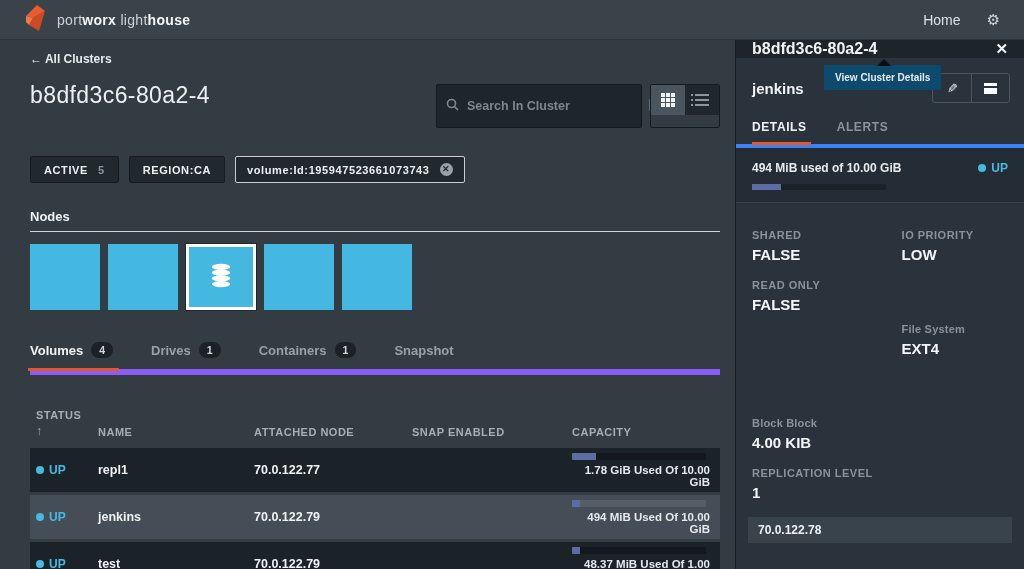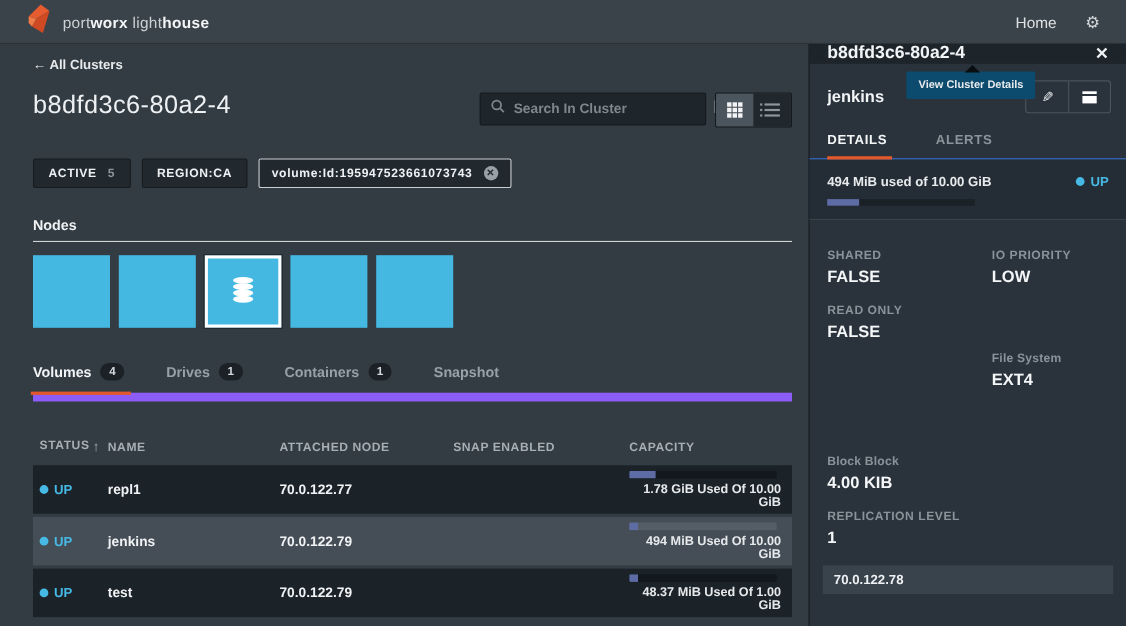--- a/index.html
+++ b/index.html
@@ -26,21 +26,21 @@
 
   .layout { display: flex; height: 529px; }
 
   
   .main { width: 735px; padding: 12px 15px 0 30px; position: relative; }
   .breadcrumb { font-size: 12px; font-weight: 700; color: #e8ebed; cursor: pointer; }
   .title-row { display: flex; justify-content: space-between; align-items: flex-start; margin-top: 16px; }
   .page-title { font-size: 23px; font-weight: 400; color: #eef1f3; letter-spacing: .4px; }
   .search-area { display: flex; gap: 8px; margin-top: 2px; }
   .search-box {
-    width: 206px; height: 30px; background: #1e252b;
+    width: 206px; height: 44px; background: #1e252b;
     border: 1px solid #141a1f; border-radius: 2px;
     display: flex; align-items: center; padding: 0 9px; gap: 8px;
   }
   .search-box input {
     flex: 1; background: transparent; border: none; outline: none;
     color: #cdd2d6; font-size: 12.5px; font-weight: 700;
     font-family: "Liberation Sans", sans-serif;
   }
   .search-box input::placeholder { color: #7e878e; }
   .view-toggle { display: flex; border: 1px solid #141a1f; border-radius: 2px; overflow: hidden; }
@@ -69,38 +69,38 @@
   .nodes-section { margin-top: 26px; }
   .section-label { font-size: 13px; font-weight: 700; color: #f0f2f4; padding-bottom: 7px; }
   .nodes-rule { border: none; border-top: 1px solid #cfd4d7; width: 690px; margin-left: 0; }
   .node-grid { display: flex; gap: 8px; margin-top: 12px; }
   .node-card { width: 70px; height: 66px; background: #45b8e2; cursor: pointer; }
   .node-card.selected {
     border: 3px solid #ffffff; outline: 1px solid #20272d;
     display: flex; align-items: center; justify-content: center;
   }
 
-  .tabs { display: flex; gap: 38px; margin-top: 32px; border-bottom: 8px solid #8b5cf6; padding: 0 0 11px 0; width: 690px; }
+  .tabs { display: flex; gap: 38px; margin-top: 32px; border-bottom: 6px solid #8b5cf6; padding: 0 0 11px 0; width: 690px; }
   .tab { font-size: 13px; font-weight: 700; color: #99a1a8; display: flex; align-items: center; gap: 8px; position: relative; cursor: pointer; }
   .tab.active { color: #f2f4f6; }
   .tab.active::after {
     content: ""; position: absolute; left: -2px; right: -6px; bottom: -13px; height: 3px; background: #e2572b;
   }
   .tab-badge {
     background: #1b2127; color: #d3d8db; font-size: 10.5px; font-weight: 700;
     border-radius: 9px; padding: 2px 8px;
   }
 
   .vol-table { margin-top: 34px; width: 690px; }
   .thead {
     display: grid; grid-template-columns: 62px 156px 158px 160px 1fr;
     padding: 0 0 10px 6px; align-items: end;
     color: #a7aeb4; font-size: 11px; font-weight: 700; letter-spacing: .5px;
   }
-  .th-status { display: flex; flex-direction: row; gap: 3px; }
+  .th-status { display: flex; flex-direction: column; gap: 3px; }
   .sort-arrow { font-size: 12px; color: #a7aeb4; cursor: pointer; }
   .trow {
     display: grid; grid-template-columns: 62px 156px 158px 160px 1fr;
     background: #1b2228; height: 44px; align-items: center; padding-left: 6px;
     margin-bottom: 3px; cursor: pointer;
   }
   .trow.selected { background: #454e56; }
   .cell-status { color: #46b9e5; font-size: 12px; font-weight: 700; display: flex; align-items: center; gap: 5px; }
   .dot { width: 8px; height: 8px; border-radius: 50%; background: #46b9e5; display: inline-block; }
   .cell-name, .cell-node { font-size: 12.5px; font-weight: 700; color: #f0f2f4; }
@@ -129,21 +129,21 @@
     content: ""; position: absolute; top: -6px; left: 45%;
     border-left: 7px solid transparent; border-right: 7px solid transparent;
     border-bottom: 7px solid #0b0e11;
   }
   .btn-group { display: flex; border: 1px solid #4a545c; border-radius: 3px; overflow: hidden; }
   .icon-btn { width: 38px; height: 28px; display: flex; align-items: center; justify-content: center; cursor: pointer; }
   .icon-btn + .icon-btn { border-left: 1px solid #4a545c; }
   .pencil { color: #eef1f3; font-size: 13px; transform: scaleX(-1); }
   .archive-box { width: 13px; height: 11px; background: linear-gradient(#ffffff 0 2.5px, #2a333c 2.5px 4.5px, #ffffff 4.5px 100%); }
 
-  .panel-tabs { display: flex; gap: 44px; padding: 4px 16px 0 16px; border-bottom: 1px solid #3b82f6; }
+  .panel-tabs { display: flex; gap: 30px; padding: 4px 16px 0 16px; border-bottom: 4px solid #3b82f6; }
   .ptab { font-size: 12px; font-weight: 700; letter-spacing: .6px; color: #8a939a; padding-bottom: 10px; position: relative; cursor: pointer; }
   .ptab.active { color: #f2f4f6; }
   .ptab.active::after { content: ""; position: absolute; left: 0; right: -4px; bottom: -1px; height: 3px; background: #e2572b; }
 
   .usage-block { background: #242d35; padding: 13px 16px 12px 16px; border-bottom: 1px solid #39424a; }
   .usage-top { display: flex; justify-content: space-between; align-items: center; }
   .usage-text { font-size: 12px; font-weight: 700; color: #e8ebed; }
   .usage-status { color: #46b9e5; font-size: 12px; font-weight: 700; display: flex; align-items: center; gap: 5px; }
   .usage-bar-track { width: 134px; height: 6px; background: #1a2127; margin-top: 9px; }
 

